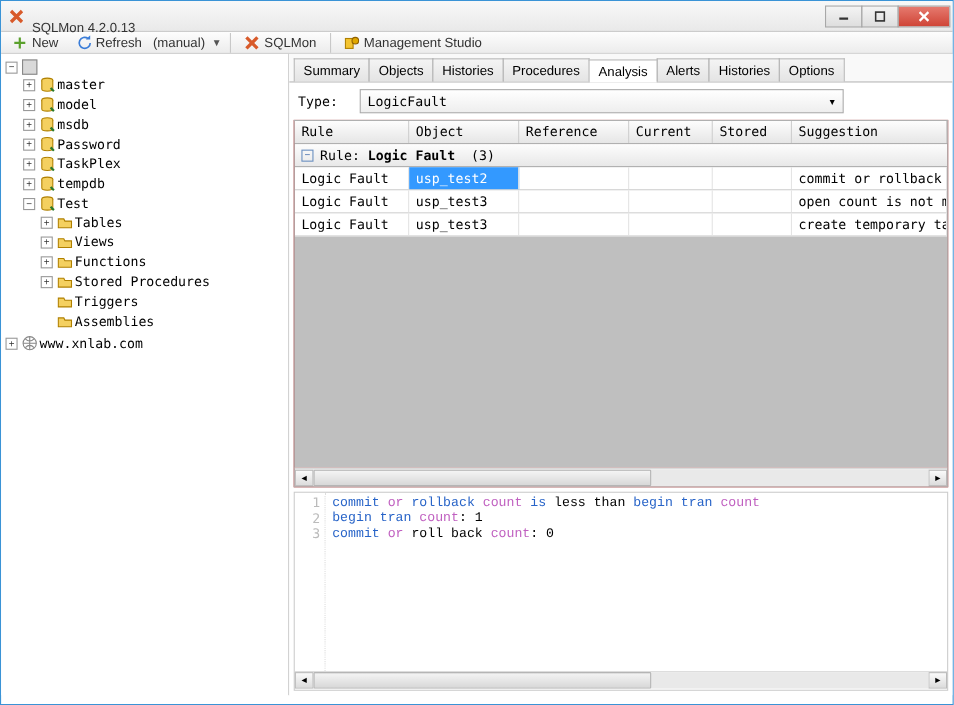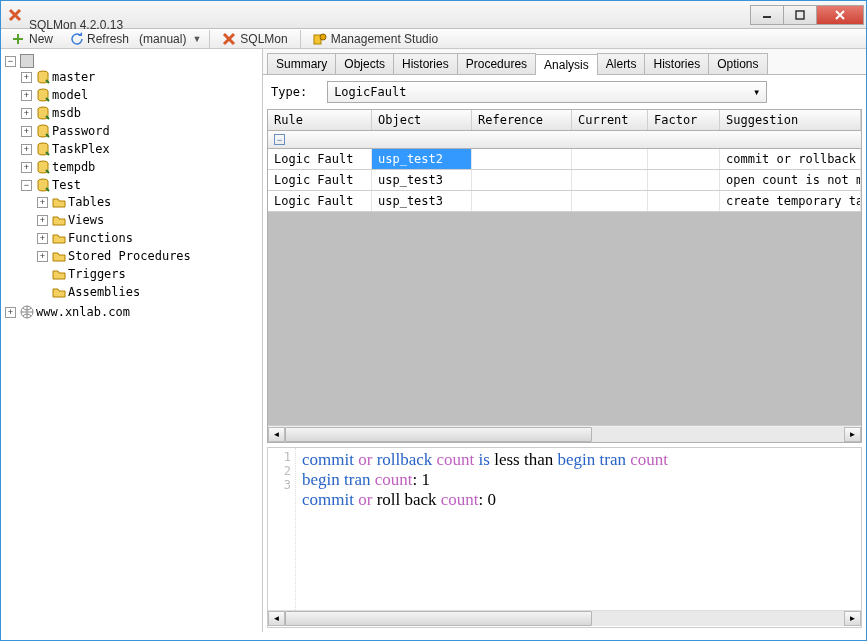--- a/index.html
+++ b/index.html
@@ -145,21 +145,21 @@
   flex:1;
   margin:4px;
   border:1px solid #ccc;
   display:flex;
   flex-direction:column;
   min-height:0;
   position:relative;
 }
 .code-body { flex:1; display:flex; min-height:0; overflow:hidden;}
 .ln-gutter { width:28px; background:#fff; color:#bbb; text-align:right; padding:2px 4px 2px 2px; font-family:Consolas,monospace; font-size:12px; border-right:1px dotted #ddd;}
-.code { flex:1; padding:2px 6px; font-family:Liberation Serif, serif; font-size:17px; white-space:pre;}
+.code { flex:1; padding:2px 6px; font-family:Liberation Mono, monospace; font-size:12px; white-space:pre;}
 .code .o { color:#c060c0;}
 .code .b { color:#2864c8;}
 .code .k { color:#000;}
 .code-scroll-h { height:17px; border-top:1px solid #ddd; display:flex;}
 svg { pointer-events:none; }
 </style>
 </head>
 <body>
 
 <div class="titlebar">
@@ -424,27 +424,28 @@
         <span>LogicFault</span>
         <span>▾</span>
       </div>
     </div>
     <div class="grid">
       <div class="grid-head" id="grid-head">
           <div class="gc">Rule</div>
           <div class="gc">Object</div>
           <div class="gc">Reference</div>
           <div class="gc">Current</div>
-          <div class="gc">Factor</div>
+          <div class="gc">Stored</div>
           <div class="gc">Suggestion</div>
         </div>
       <div class="grid-body" id="grid-body">
           <div class="grid-group">
             <div class="gc">
               <span class="minus">−</span>
+              <span class="gtxt">Rule: <strong>Logic Fault</strong> &nbsp;(3)</span>
             </div>
           </div>
           <div class="grid-row">
             <div class="gc">Logic Fault</div>
             <div class="gc sel">usp_test2</div>
             <div class="gc"></div>
             <div class="gc"></div>
             <div class="gc"></div>
             <div class="gc">commit or rollback count i</div>
           </div>

